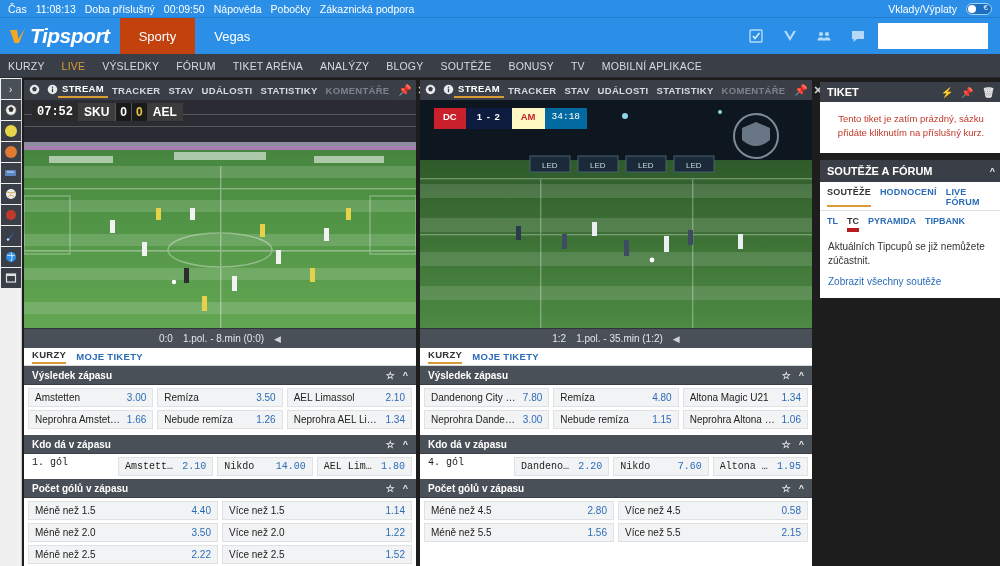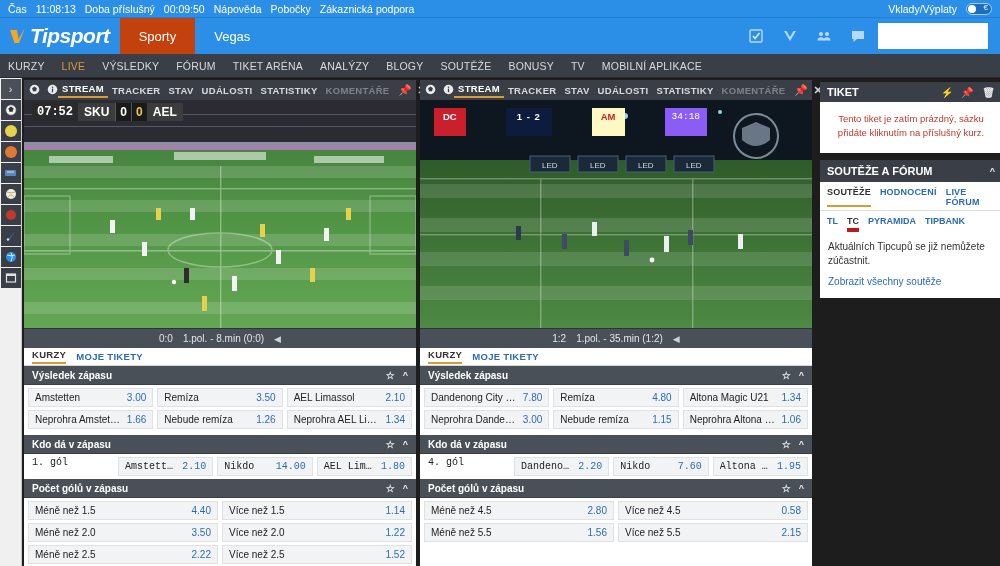--- a/index.html
+++ b/index.html
@@ -128,27 +128,27 @@
     font-size: 12px; font-weight: bold; color: #fff;
   }
   .sc-time { background: #2a2a2a; padding: 2px 5px; font-family: "Liberation Mono", monospace; }
   .sc-team { background: #3c3c3c; padding: 2px 6px; }
   .sc-goals { display: flex; }
   .sc-g { background: #1a1a1a; padding: 2px 4px; border-left: 1px solid #555; }
   .sc-g.y { color: #e8c84a; }
 
   .score-ov2 {
     position: absolute; top: 8px; left: 14px;
-    display: flex; align-items: stretch; height: 28px;
-    font-size: 9.5px; font-weight: bold; color: #fff; gap: 40px;
+    display: flex; align-items: stretch; height: 21px;
+    font-size: 9.5px; font-weight: bold; color: #fff;
   }
   .s2-a { background: #c9202c; padding: 3px 9px; }
   .s2-sc { background: #0d1b3e; padding: 3px 11px; letter-spacing: 1px; }
   .s2-b { background: #fef9c3; color: #c9202c; padding: 3px 9px; }
-  .s2-t { background: #8b5cf6; padding: 3px 7px; font-family: "Liberation Mono", monospace; font-weight: normal; }
+  .s2-t { background: #0369a1; padding: 3px 7px; font-family: "Liberation Mono", monospace; font-weight: normal; }
 
   .vid-foot {
     height: 20px; background: #4a5058;
     display: flex; align-items: center; justify-content: center;
     gap: 10px; color: #e3e5e8; font-size: 10px;
     border-top: 1px solid #30343a;
   }
   .vid-foot .arrow { color: #cfd3d8; font-size: 9px; }
 
   

